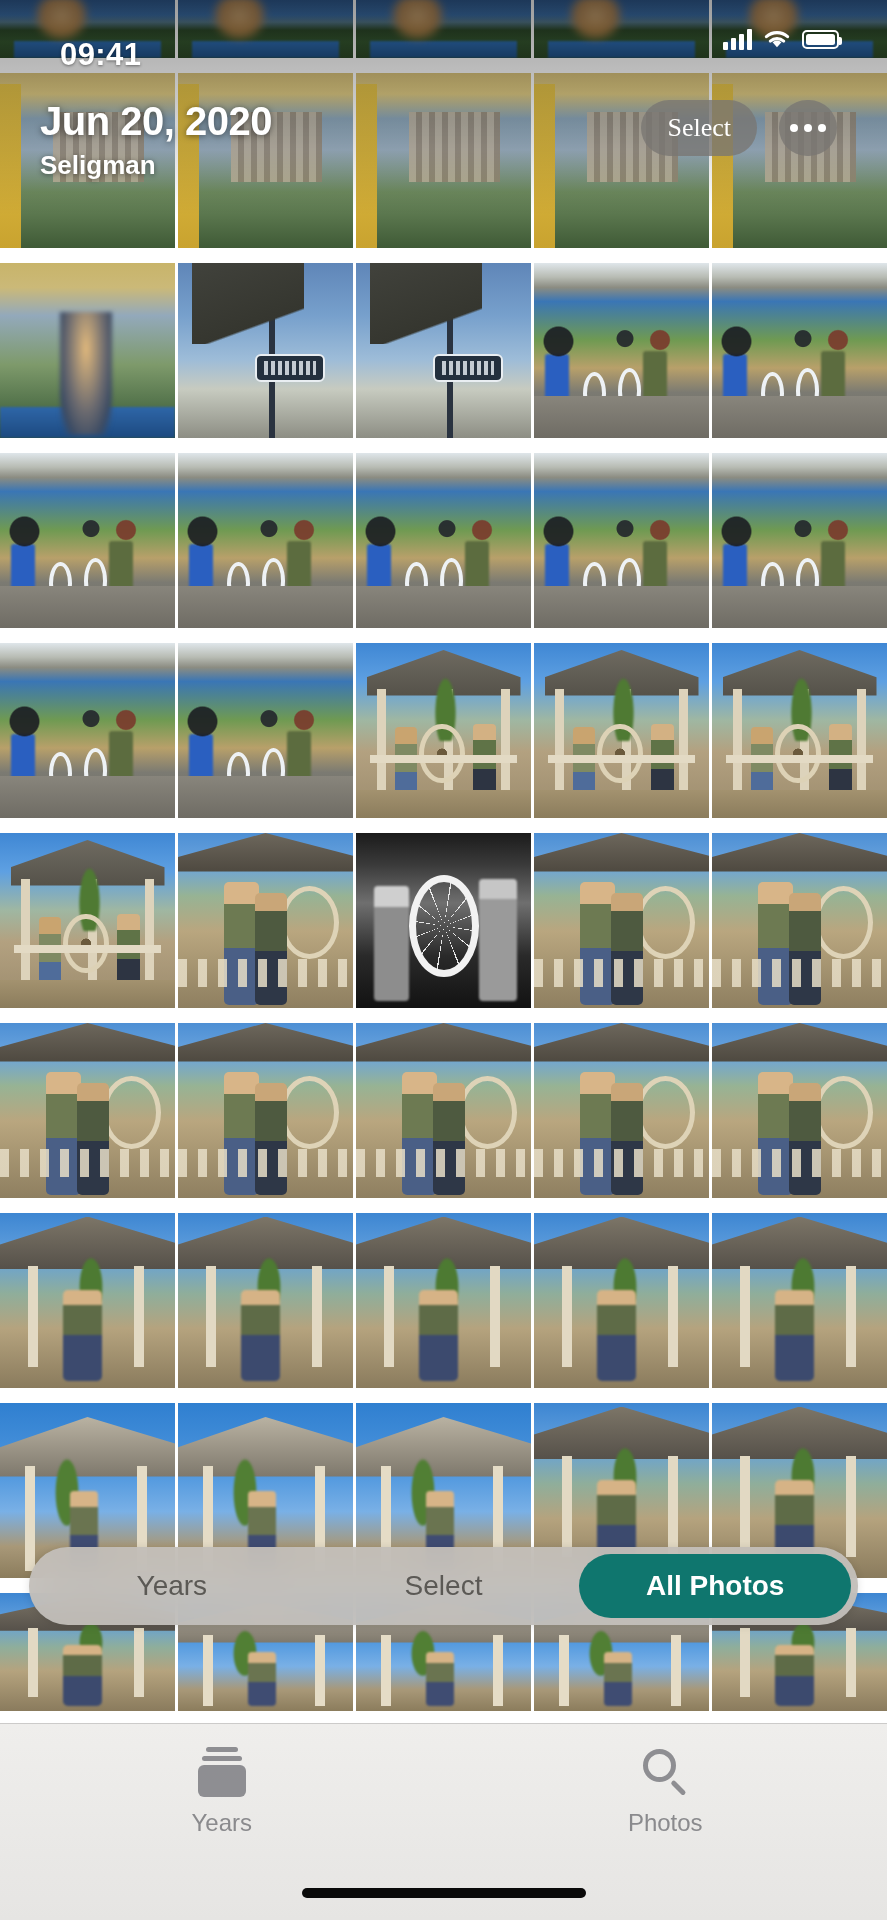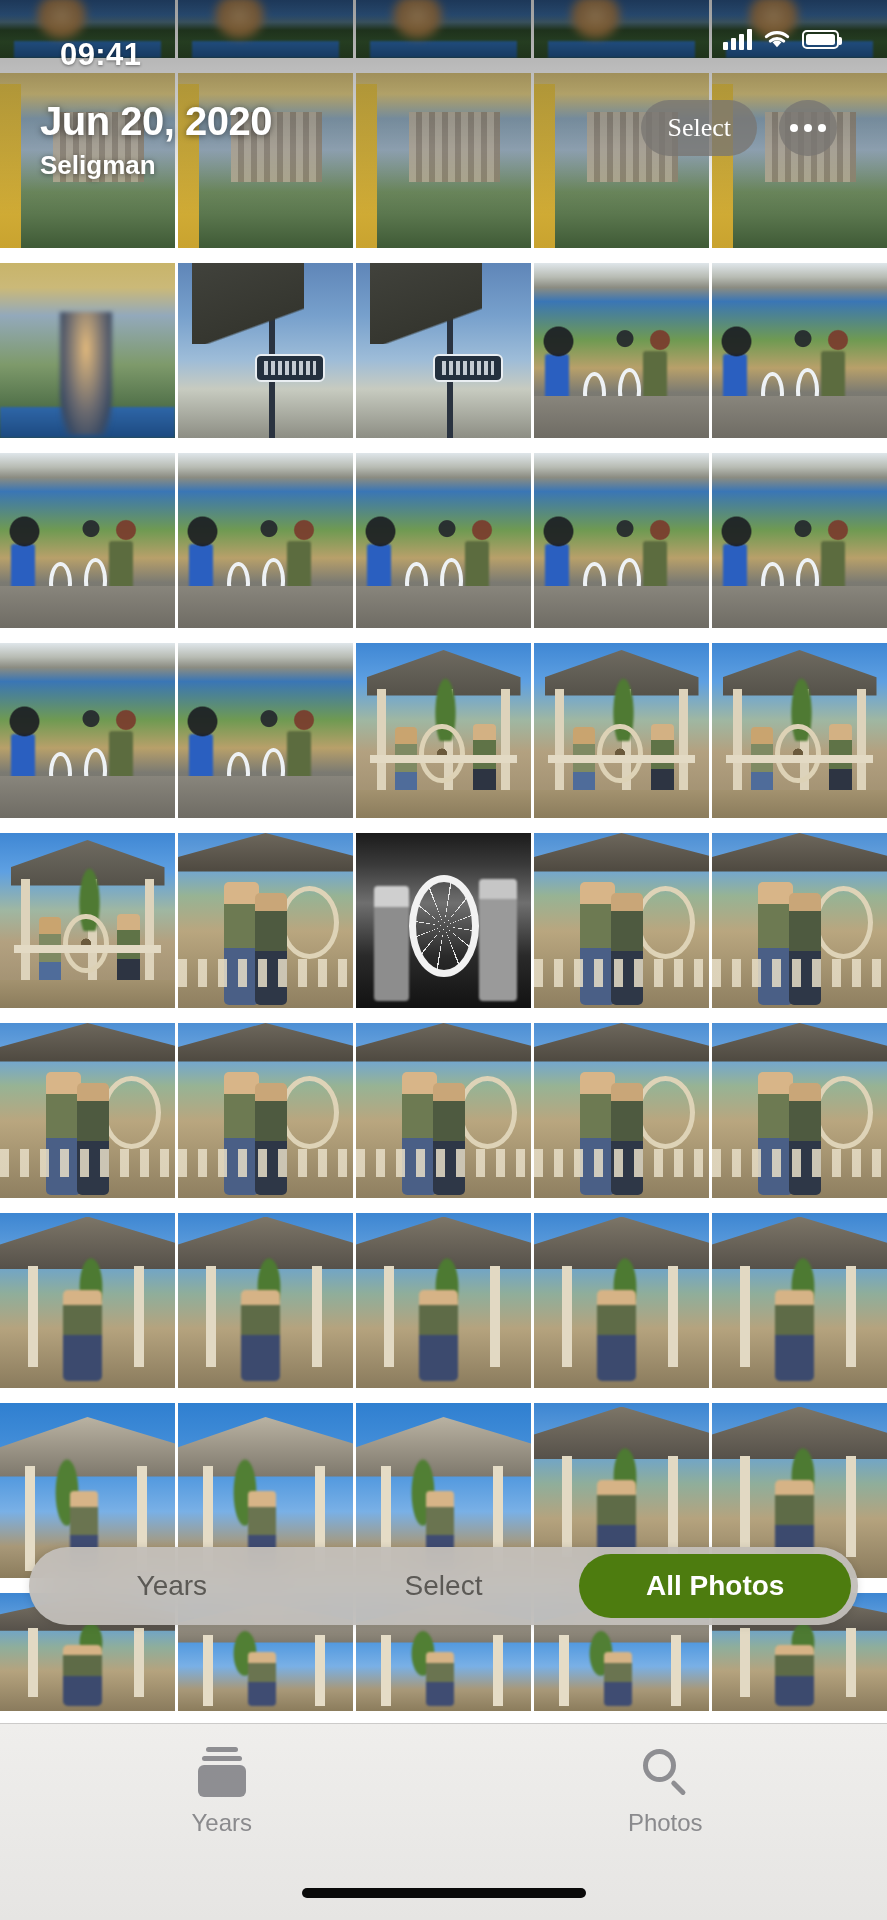--- a/index.html
+++ b/index.html
@@ -166,21 +166,21 @@
     background:rgba(120,118,114,.78);border-radius:28px;display:flex;align-items:center;
     justify-content:center;gap:6px;cursor:pointer;}
   #moreBtn i{width:8px;height:8px;border-radius:50%;background:#fff;display:block;}
 
   
   #segWrap{position:absolute;left:29px;bottom:295px;width:829px;height:78px;
     background:rgba(196,192,186,.93);border-radius:39px;display:flex;align-items:center;
     padding:7px;backdrop-filter:blur(18px);box-shadow:0 1px 8px rgba(0,0,0,.12);}
   .seg{flex:1;height:100%;display:flex;align-items:center;justify-content:center;
     font-size:28px;color:#5b5955;border-radius:33px;cursor:pointer;}
-  .seg.active{background:#4d7c0f;color:#fff;font-weight:bold;}
+  .seg.active{background:#0f766e;color:#fff;font-weight:bold;}
 
   
   #tabbar{position:absolute;left:0;bottom:0;width:887px;height:197px;
     background:linear-gradient(180deg,#efeeec 0%,#eae9e7 55%,#e6e5e3 100%);
     border-top:1px solid rgba(0,0,0,.11);display:flex;align-items:flex-start;padding-top:20px;}
   .tab{flex:1;display:flex;flex-direction:column;align-items:center;gap:9px;cursor:pointer;}
   .tab .ic{height:56px;display:flex;align-items:center;justify-content:center;}
   .tab .lb{font-size:24px;color:#8a8a8d;}
   .tab.active .lb{color:#2f6fe4;}
 

